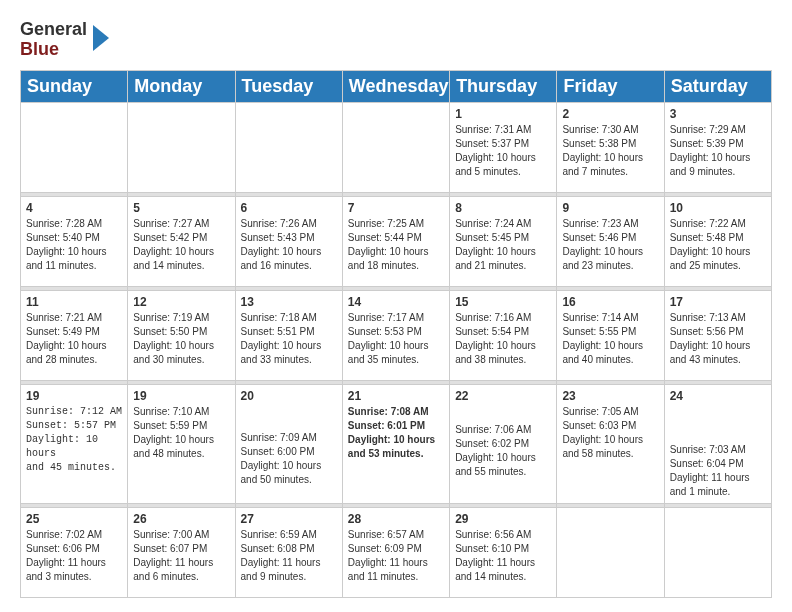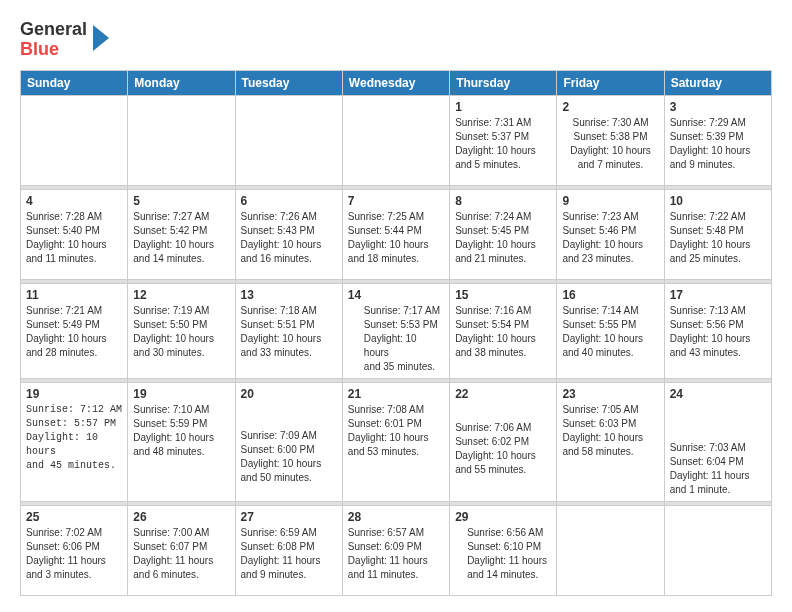--- a/index.html
+++ b/index.html
@@ -27,21 +27,21 @@
       line-height: 1.1;
     }
     .logo-general {
       font-size: 18px;
       font-weight: bold;
       color: #333;
     }
     .logo-blue {
       font-size: 18px;
       font-weight: bold;
-      color: #ef4444;
+      color: #7f1d1d;
     }
     .title-block {
       text-align: right;
     }
     .month-title {
       font-size: 36px;
       font-weight: bold;
       color: #333;
     }
     .location {
@@ -49,21 +49,21 @@
       color: #333;
     }
     .calendar {
       width: 100%;
       border-collapse: collapse;
       table-layout: fixed;
     }
     .calendar th {
       background: #2a7ab8;
       color: #fff;
-      font-size: 12px;
+      font-size: 18px;
       font-weight: bold;
       padding: 5px 6px;
       text-align: left;
       border: 1px solid #ccc;
     }
     .calendar td {
       vertical-align: top;
       padding: 4px 5px;
       border: 1px solid #ccc;
       font-size: 10.5px;
@@ -127,21 +127,21 @@
         <td class="empty"></td>
         <td>
           <span class="day-num">1</span>
           <div class="day-info" style="white-space: pre-line;">Sunrise: 7:31 AM
 Sunset: 5:37 PM
 Daylight: 10 hours
 and 5 minutes.</div>
         </td>
         <td>
           <span class="day-num">2</span>
-          <div class="day-info" style="white-space: pre-line; text-align: center;">Sunrise: 7:30 AM
+          <div class="day-info" style="white-space: pre-line;">Sunrise: 7:30 AM
 Sunset: 5:38 PM
 Daylight: 10 hours
 and 7 minutes.</div>
         </td>
         <td>
           <span class="day-num">3</span>
           <div class="day-info" style="white-space: pre-line;">Sunrise: 7:29 AM
 Sunset: 5:39 PM
 Daylight: 10 hours
 and 9 minutes.</div>
@@ -233,21 +233,21 @@
         </td>
         <td>
           <span class="day-num">13</span>
           <div class="day-info" style="white-space: pre-line;">Sunrise: 7:18 AM
 Sunset: 5:51 PM
 Daylight: 10 hours
 and 33 minutes.</div>
         </td>
         <td>
           <span class="day-num">14</span>
-          <div class="day-info" style="white-space: pre-line; margin-left: 16px;">Sunrise: 7:17 AM
+          <div class="day-info" style="white-space: pre-line;">Sunrise: 7:17 AM
 Sunset: 5:53 PM
 Daylight: 10 hours
 and 35 minutes.</div>
         </td>
         <td>
           <span class="day-num">15</span>
           <div class="day-info" style="white-space: pre-line;">Sunrise: 7:16 AM
 Sunset: 5:54 PM
 Daylight: 10 hours
 and 38 minutes.</div>
@@ -293,21 +293,21 @@
         </td>
         <td>
           <span class="day-num">20</span>
           <div class="day-info" style="white-space: pre-line; margin-top: 28px;">Sunrise: 7:09 AM
 Sunset: 6:00 PM
 Daylight: 10 hours
 and 50 minutes.</div>
         </td>
         <td>
           <span class="day-num">21</span>
-          <div class="day-info" style="white-space: pre-line;">Sunrise: 7:08 AM
+          <div class="day-info" style="white-space: pre-line; font-weight: bold;">Sunrise: 7:08 AM
 Sunset: 6:01 PM
 Daylight: 10 hours
 and 53 minutes.</div>
         </td>
         <td>
           <span class="day-num">22</span>
           <div class="day-info" style="white-space: pre-line; margin-top: 20px;">Sunrise: 7:06 AM
 Sunset: 6:02 PM
 Daylight: 10 hours
 and 55 minutes.</div>
@@ -360,21 +360,21 @@
         </td>
         <td>
           <span class="day-num">28</span>
           <div class="day-info" style="white-space: pre-line;">Sunrise: 6:57 AM
 Sunset: 6:09 PM
 Daylight: 11 hours
 and 11 minutes.</div>
         </td>
         <td>
           <span class="day-num">29</span>
-          <div class="day-info" style="white-space: pre-line; margin-left: 12px;">Sunrise: 6:56 AM
+          <div class="day-info" style="white-space: pre-line;">Sunrise: 6:56 AM
 Sunset: 6:10 PM
 Daylight: 11 hours
 and 14 minutes.</div>
         </td>
         <td class="empty"></td>
         <td class="empty"></td>
       </tr>
     </tbody>
 </table>
 

